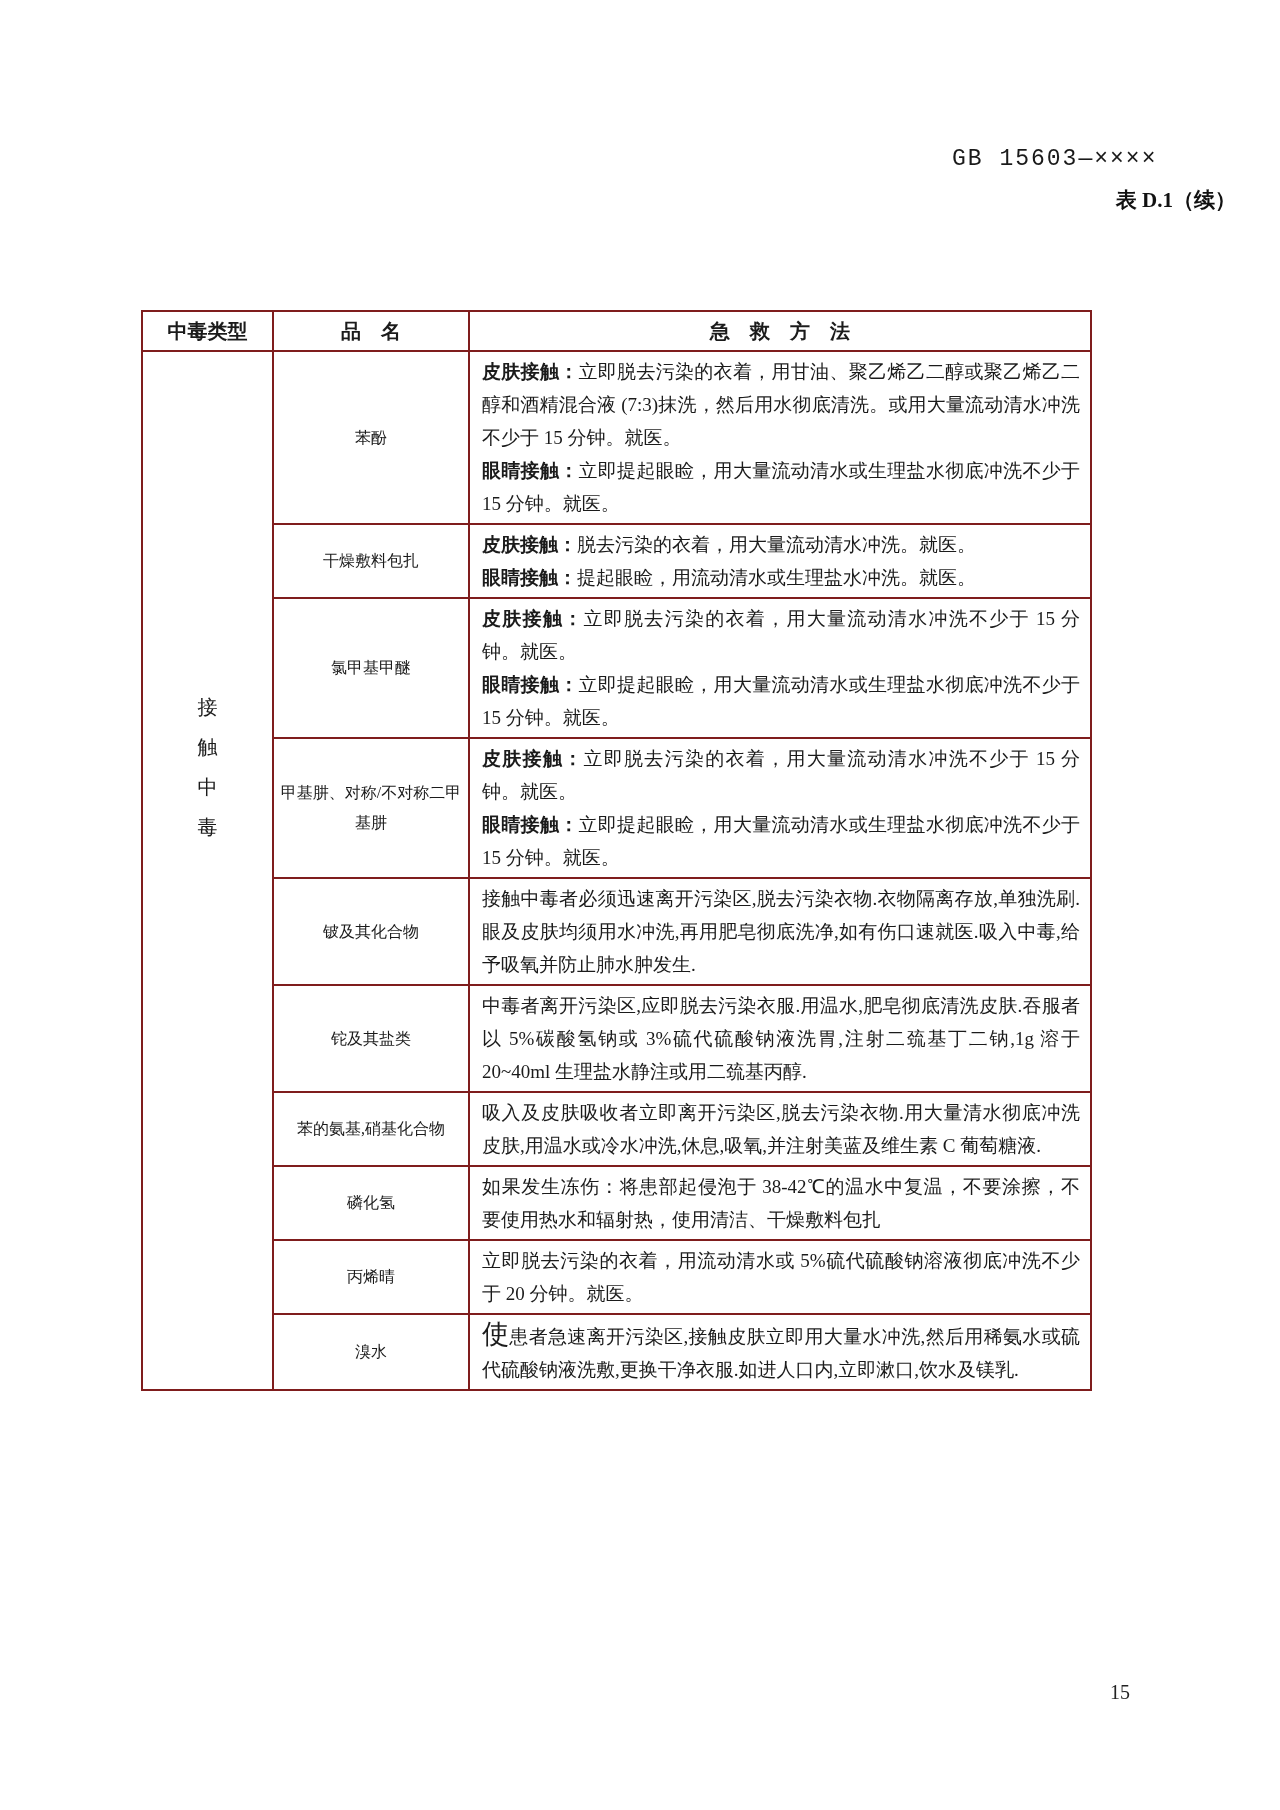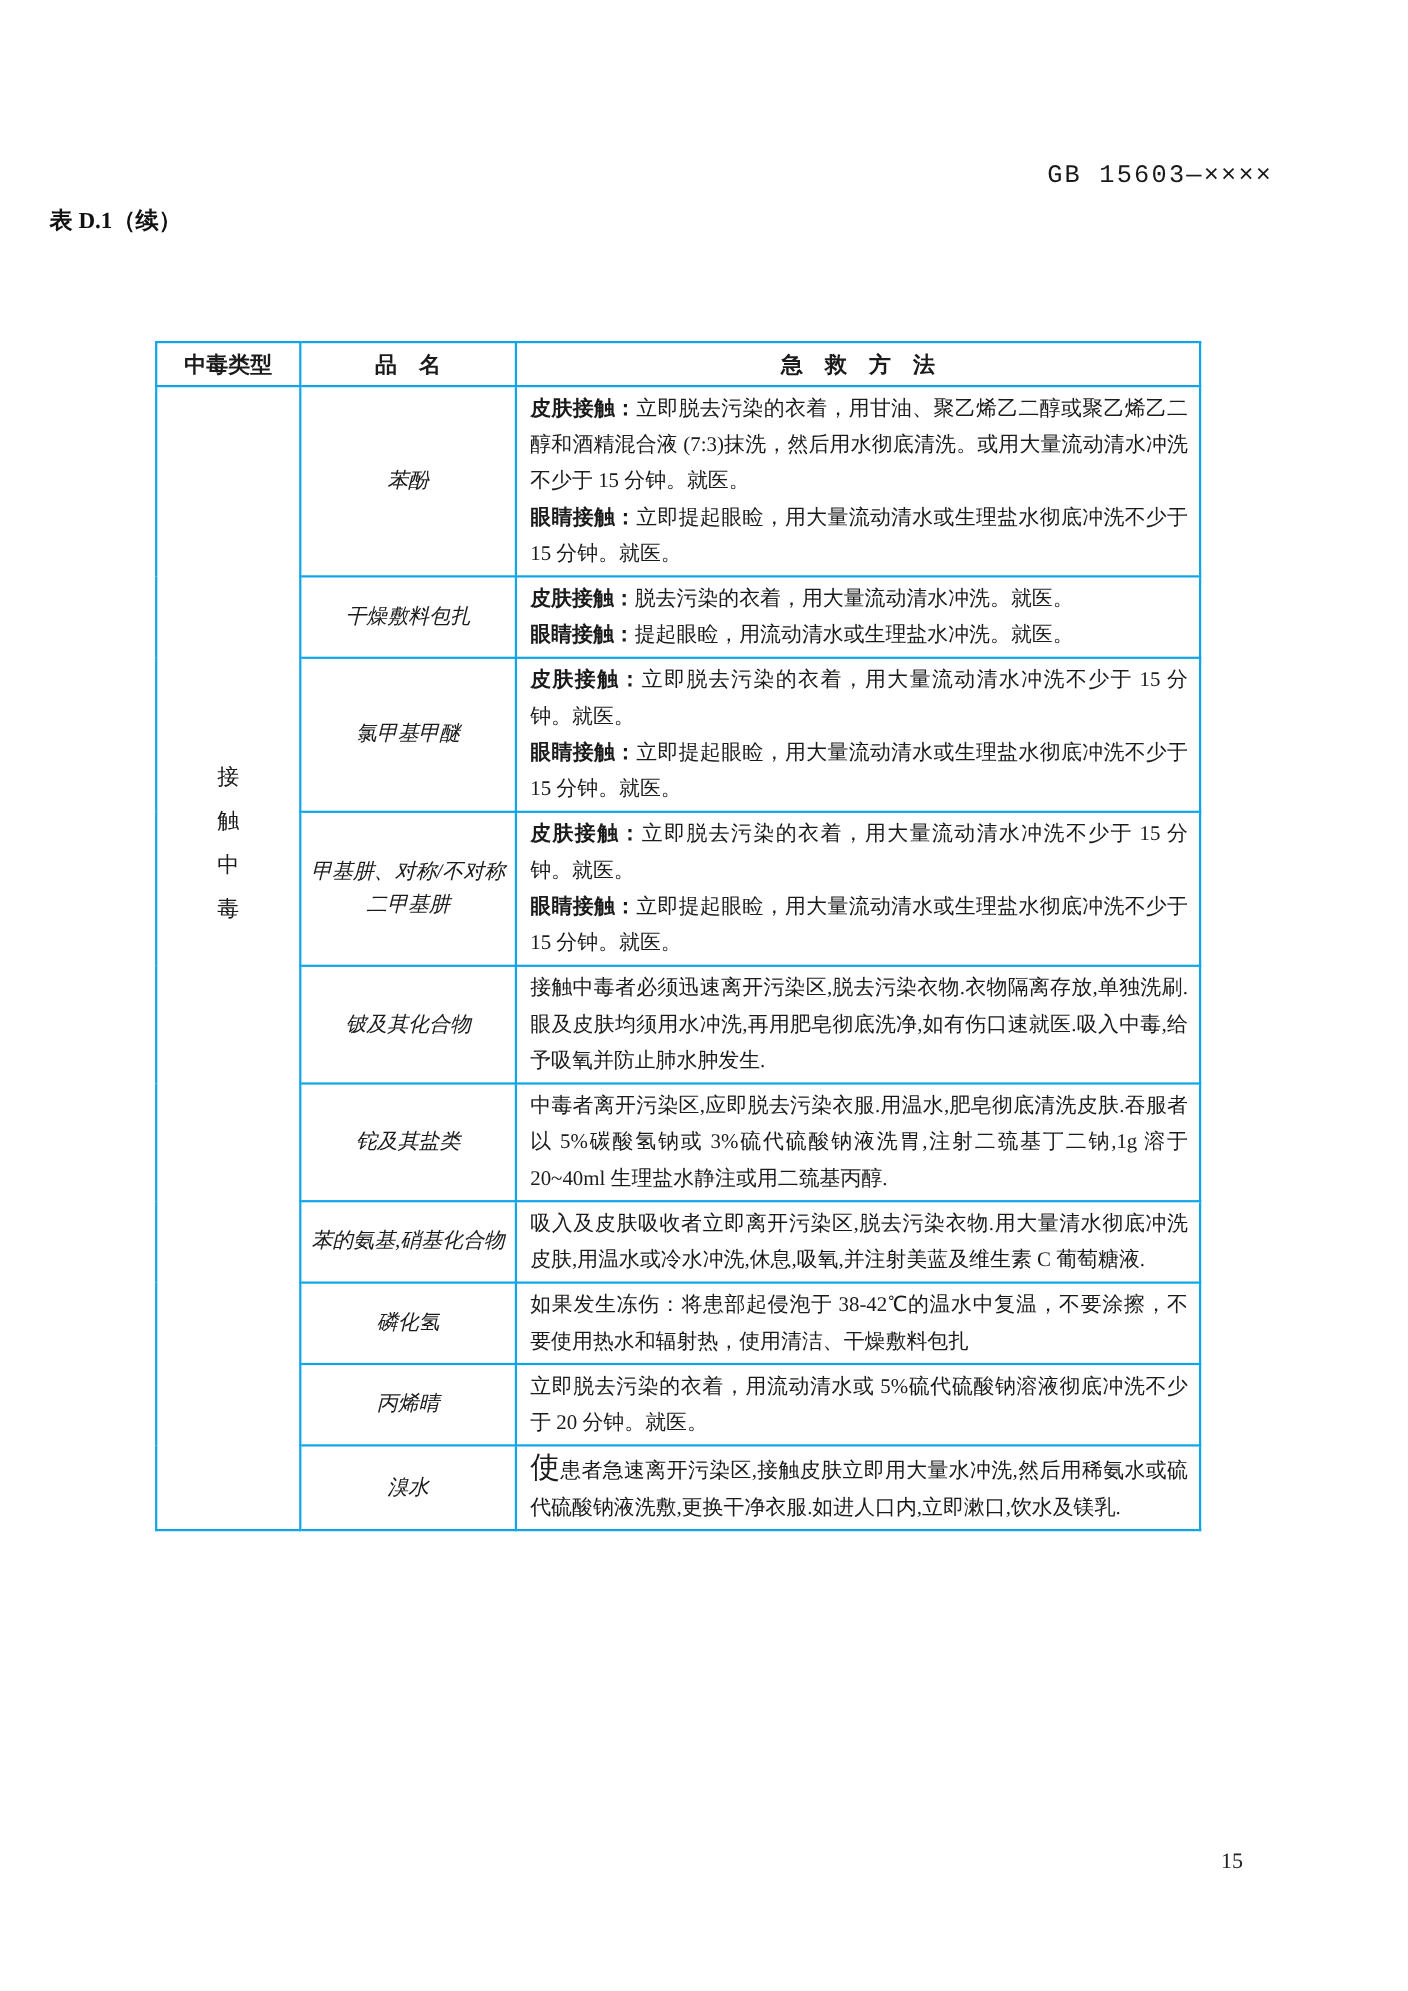--- a/index.html
+++ b/index.html
@@ -9,49 +9,48 @@
   .page { position:absolute; inset:0; background:#ffffff; }
 
   .doc-code {
     position:absolute; top:146px; left:952px;
     font-family:Liberation Mono, monospace;
     font-size:23px; letter-spacing:2px; color:#1a1a1a;
   }
 
   .table-title {
     position:absolute; top:186px; left:0; width:1236px;
-    text-align:left; font-weight:bold; font-size:21px; color:#111;
+    text-align:right; font-weight:bold; font-size:21px; color:#111;
     font-family:"Liberation Serif", serif;
-    margin-left:45px;
   }
 
   table.poison-table {
     position:absolute; top:310px; left:141px;
     width:949px; border-collapse:collapse; table-layout:fixed;
     font-size:19px; color:#1b1b1b;
   }
   table.poison-table col.c-type { width:131px; }
   table.poison-table col.c-name { width:196px; }
   table.poison-table col.c-method { width:622px; }
 
   table.poison-table th, table.poison-table td {
-    border:2px solid #0ea5e9; vertical-align:middle;
+    border:2px solid #7f1d1d; vertical-align:middle;
   }
   table.poison-table th {
     height:40px; font-size:20px; font-weight:bold; text-align:center;
     padding:2px 4px; white-space:pre;
   }
 
   td.type-cell { position:relative; }
   .type-vertical {
     position:absolute; top:40%; left:50%; transform:translate(-50%,-50%);
     font-size:20px; line-height:40px; text-align:center; letter-spacing:0;
   }
 
-  td.name-cell { text-align:center; padding:4px 6px; line-height:30px; font-size:19px;font-style:italic; }
+  td.name-cell { text-align:center; padding:4px 6px; line-height:30px; font-size:16px; }
 
   td.method-cell { padding:3px 10px 3px 12px; }
   .method-line { line-height:33px; text-align:justify; }
   .m-label { font-weight:bold; }
   .m-lead { font-size:27px; line-height:33px; }
 
   .page-number {
     position:absolute; top:1681px; left:1110px;
     font-size:20px; color:#222; font-family:"Liberation Serif", serif;text-align:right;
   }

